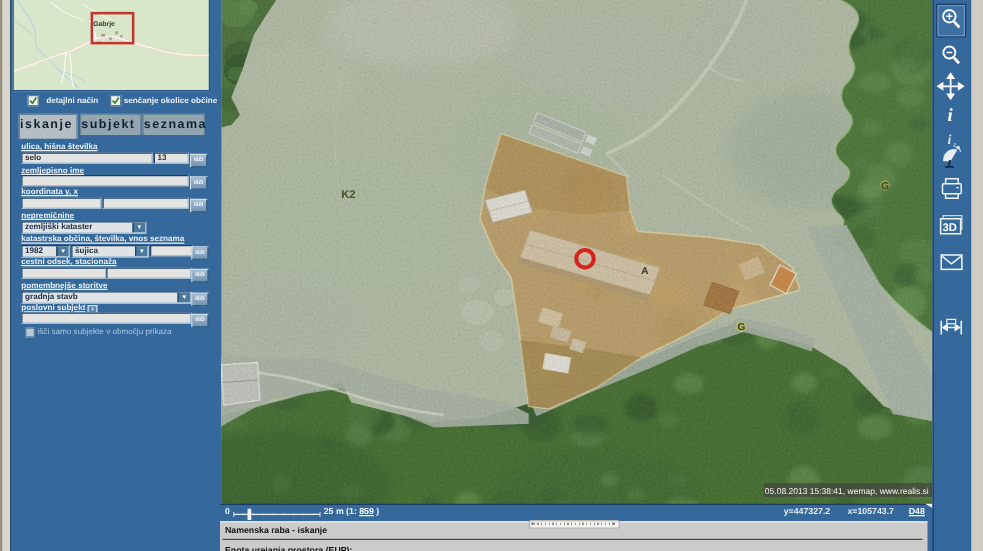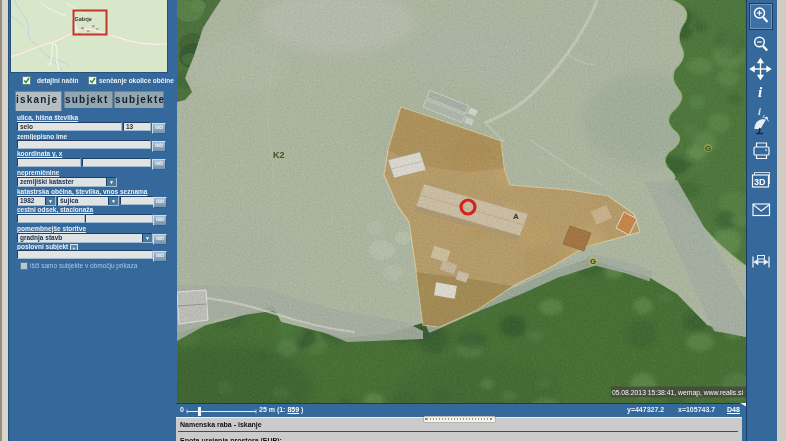--- a/index.html
+++ b/index.html
@@ -66,21 +66,21 @@
     <svg width="7" height="7">
       <path d="M1,3.5 L3,5.5 L6,1" stroke="#2c8a2c" stroke-width="1.4" fill="none"></path>
     </svg>
   </div>
 <div class="cblab" style="left:99px;top:77px;">senčanje okolice občine</div>
 
 <div class="tab" style="left:15px;width:45px;background:#b4bdc2;height:19px;">iskanje</div>
 
 <div class="tab" style="left:64px;width:47px;">subjekt</div>
 
-<div class="tab" style="left:114px;width:48px;">subjekte</div>
+<div class="tab" style="left:114px;width:48px;">seznama</div>
 
 <div class="lbl" style="left:17px;top:115px;">ulica, hišna številka</div>
 
 <div class="inp" style="left:17px;top:122px;width:101px;height:7px;">selo</div>
 
 <div class="inp" style="left:123px;top:122px;width:24px;height:7px;">13</div>
 
 <div class="btn" style="left:152px;top:123px;">išči</div>
 
 <div class="lbl" style="left:17px;top:134px;">zemljepisno ime</div>

